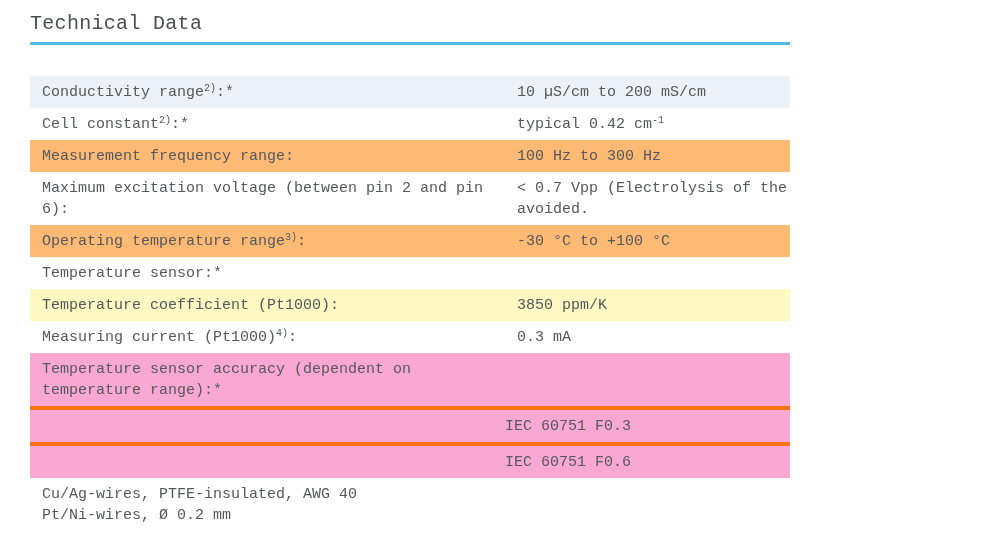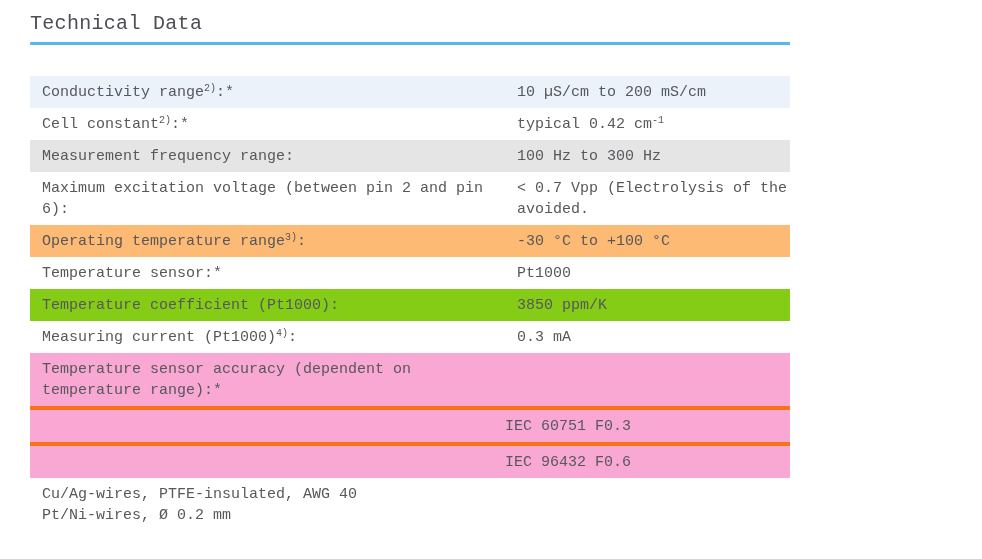--- a/index.html
+++ b/index.html
@@ -82,55 +82,54 @@
     <div class="rule" style="background: rgb(84, 184, 232);"></div>
     <div class="table" id="table">
         <div class="row shaded" style="background: rgb(236, 242, 250);">
           <div class="cell label"><span>Conductivity range</span><sup>2)</sup><span>:*</span></div>
           <div class="cell value"><span>10 µS/cm to 200 mS/cm</span></div>
         </div>
         <div class="row">
           <div class="cell label"><span>Cell constant</span><sup>2)</sup><span>:*</span></div>
           <div class="cell value"><span>typical 0.42 cm</span><sup>-1</sup></div>
         </div>
-        <div class="row shaded" style="background: #e5e5e5;">
+        <div class="row shaded" style="background: #fdba74;">
           <div class="cell label"><span>Measurement frequency range:</span></div>
           <div class="cell value"><span>100 Hz to 300 Hz</span></div>
         </div>
         <div class="row">
           <div class="cell label"><span>Maximum excitation voltage (between pin 2 and pin 6):</span></div>
           <div class="cell value"><span>&lt; 0.7 Vpp (Electrolysis of the analyte has to be avoided.</span><br></div>
         </div>
         <div class="row shaded" style="background: #fdba74;">
           <div class="cell label"><span>Operating temperature range</span><sup>3)</sup><span>:</span></div>
           <div class="cell value"><span>-30 °C to +100 °C</span></div>
         </div>
         <div class="row">
           <div class="cell label"><span>Temperature sensor:*</span></div>
-          <div class="cell value"><span>Pt1000</span></div>
         </div>
-        <div class="row shaded" style="background: #84cc16;">
+        <div class="row shaded" style="background: #fef9c3;">
           <div class="cell label"><span>Temperature coefficient (Pt1000):</span></div>
           <div class="cell value"><span>3850 ppm/K</span></div>
         </div>
         <div class="row">
           <div class="cell label"><span>Measuring current (Pt1000)</span><sup>4)</sup><span>:</span></div>
           <div class="cell value"><span>0.3 mA</span></div>
         </div>
         <div class="row shaded group" style="background: #f9a8d4;">
           <div class="group-header">
             <div class="cell label"><span>Temperature sensor accuracy (dependent on temperature range):*</span></div>
             <div class="ref-header">IST AG reference</div>
           </div>
           <div class="sub-row">
             <div class="sub-name">IEC 60751 F0.3</div>
             <div class="sub-ref">B</div>
           </div>
           <div class="sub-row">
-            <div class="sub-name">IEC 96432 F0.6</div>
+            <div class="sub-name">IEC 60751 F0.6</div>
             <div class="sub-ref">C</div>
           </div>
         </div>
         <div class="row">
           <div class="cell value"><span>Cu/Ag-wires, PTFE-insulated, AWG 40</span><br><span>Pt/Ni-wires, Ø 0.2 mm</span></div>
         </div>
       </div>
   </div>
 </div>
 

